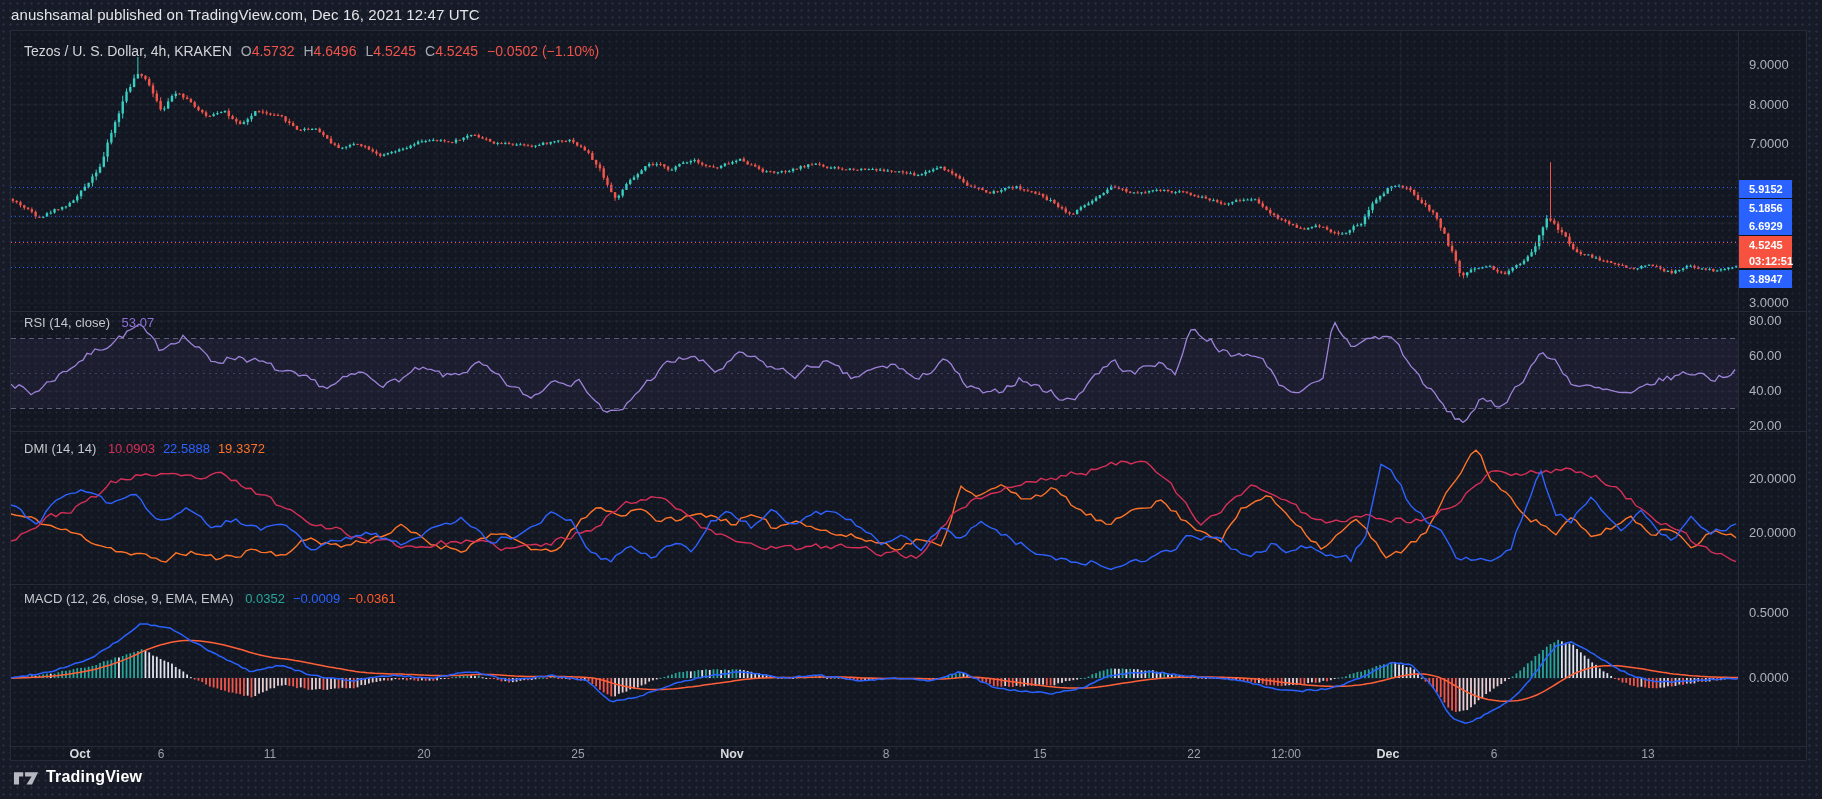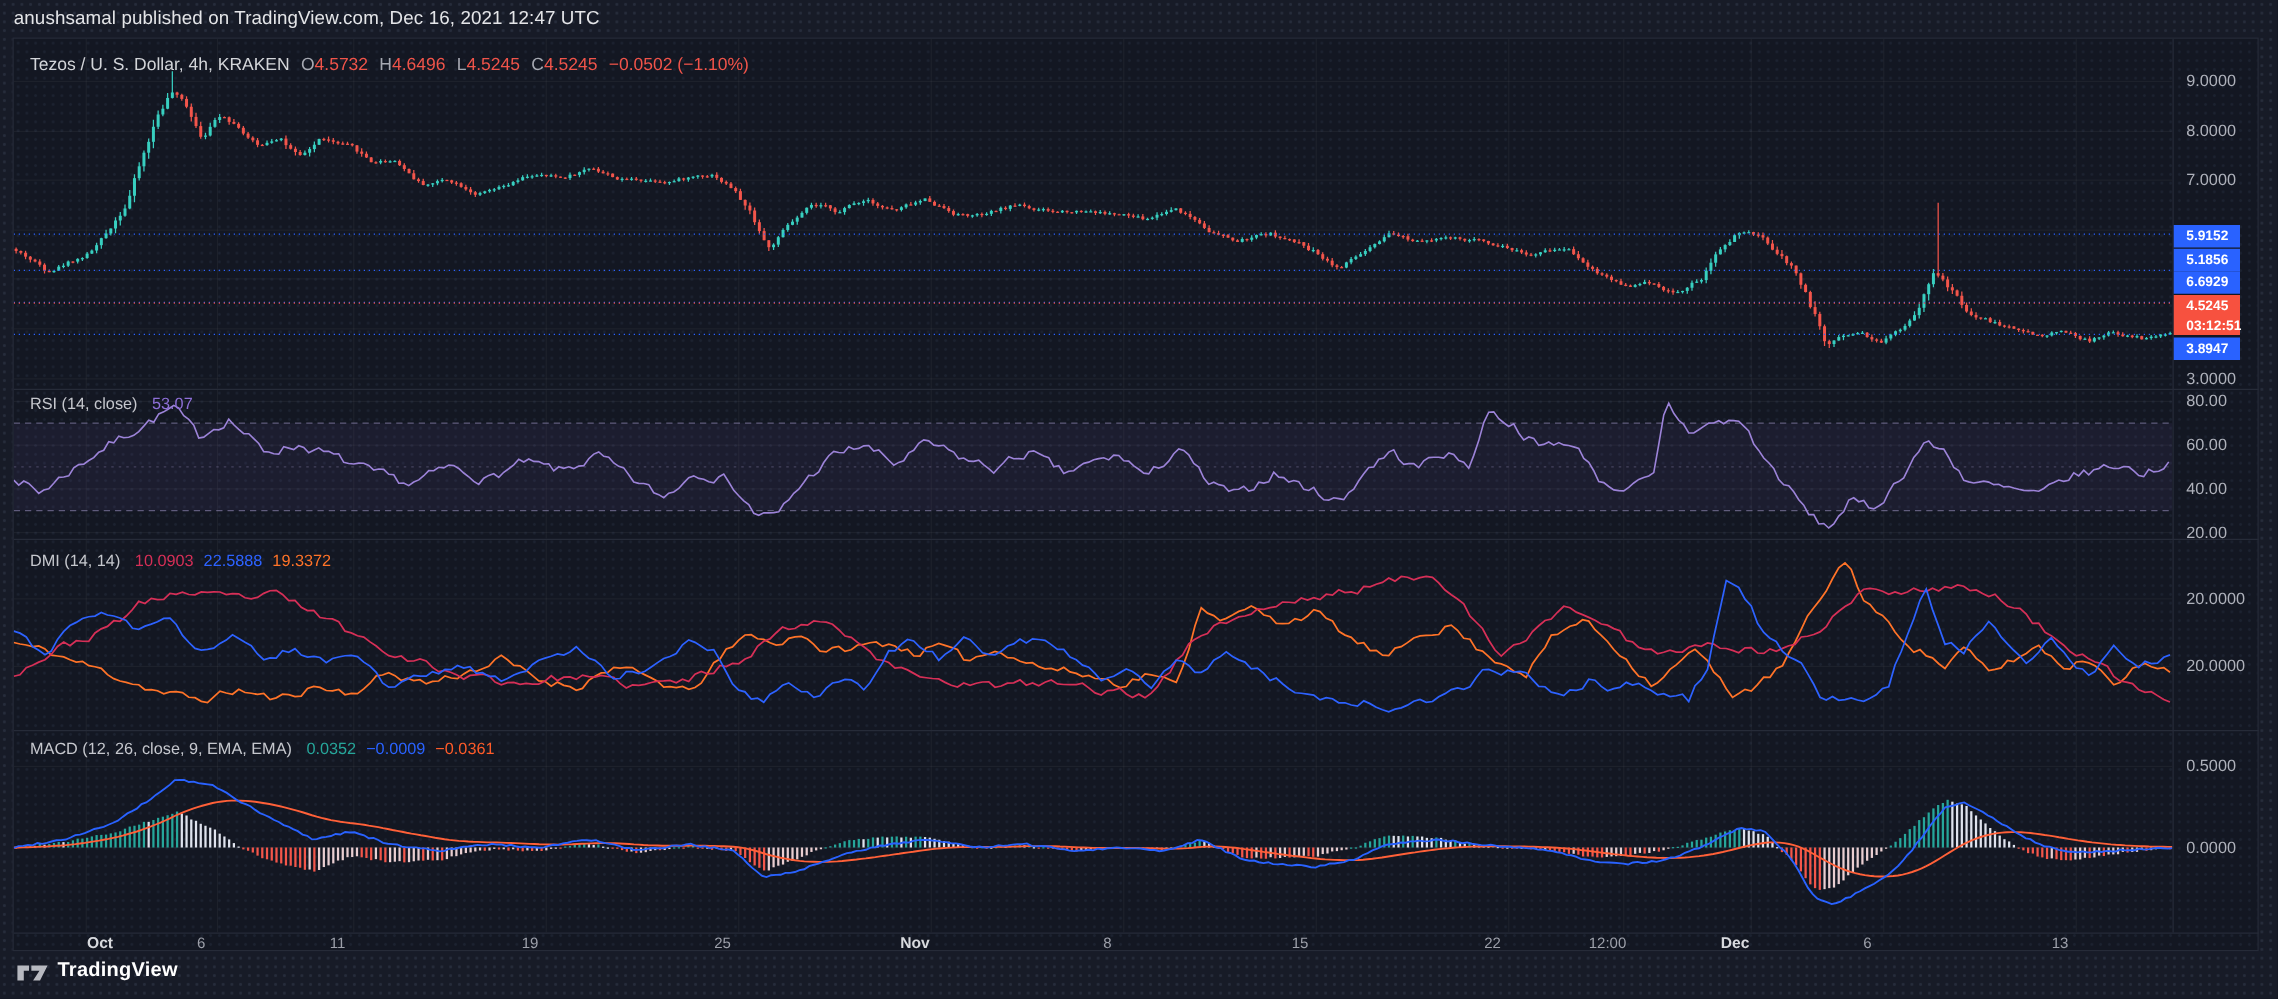--- a/index.html
+++ b/index.html
@@ -1545,21 +1545,21 @@
   </div>
   <div class="ind-label" style="top:560px;">
     <span>MACD (12, 26, close, 9, EMA, EMA)</span>
     <span id="macd-values"><span class="val" style="color: rgb(38, 166, 154);">0.0352</span><span class="val" style="color: rgb(41, 98, 255);">−0.0009</span><span class="val" style="color: rgb(255, 91, 40);">−0.0361</span></span>
   </div>
 
   <div class="time-axis" id="time-axis">
       <div class="time-label major" style="left: 45px; margin-left: 24px;">Oct</div>
       <div class="time-label" style="left: 150px;">6</div>
       <div class="time-label" style="left: 259px;">11</div>
-      <div class="time-label" style="left: 413px;">19</div>
+      <div class="time-label" style="left: 413px;">20</div>
       <div class="time-label" style="left: 567px;">25</div>
       <div class="time-label major" style="left: 721px; text-align: right;">Nov</div>
       <div class="time-label" style="left: 875px;">8</div>
       <div class="time-label" style="left: 1029px;">15</div>
       <div class="time-label" style="left: 1183px;">22</div>
       <div class="time-label" style="left: 1275px;">12:00</div>
       <div class="time-label major" style="left: 1377px;">Dec</div>
       <div class="time-label" style="left: 1483px;">6</div>
       <div class="time-label" style="left: 1637px;">13</div>
     </div>

